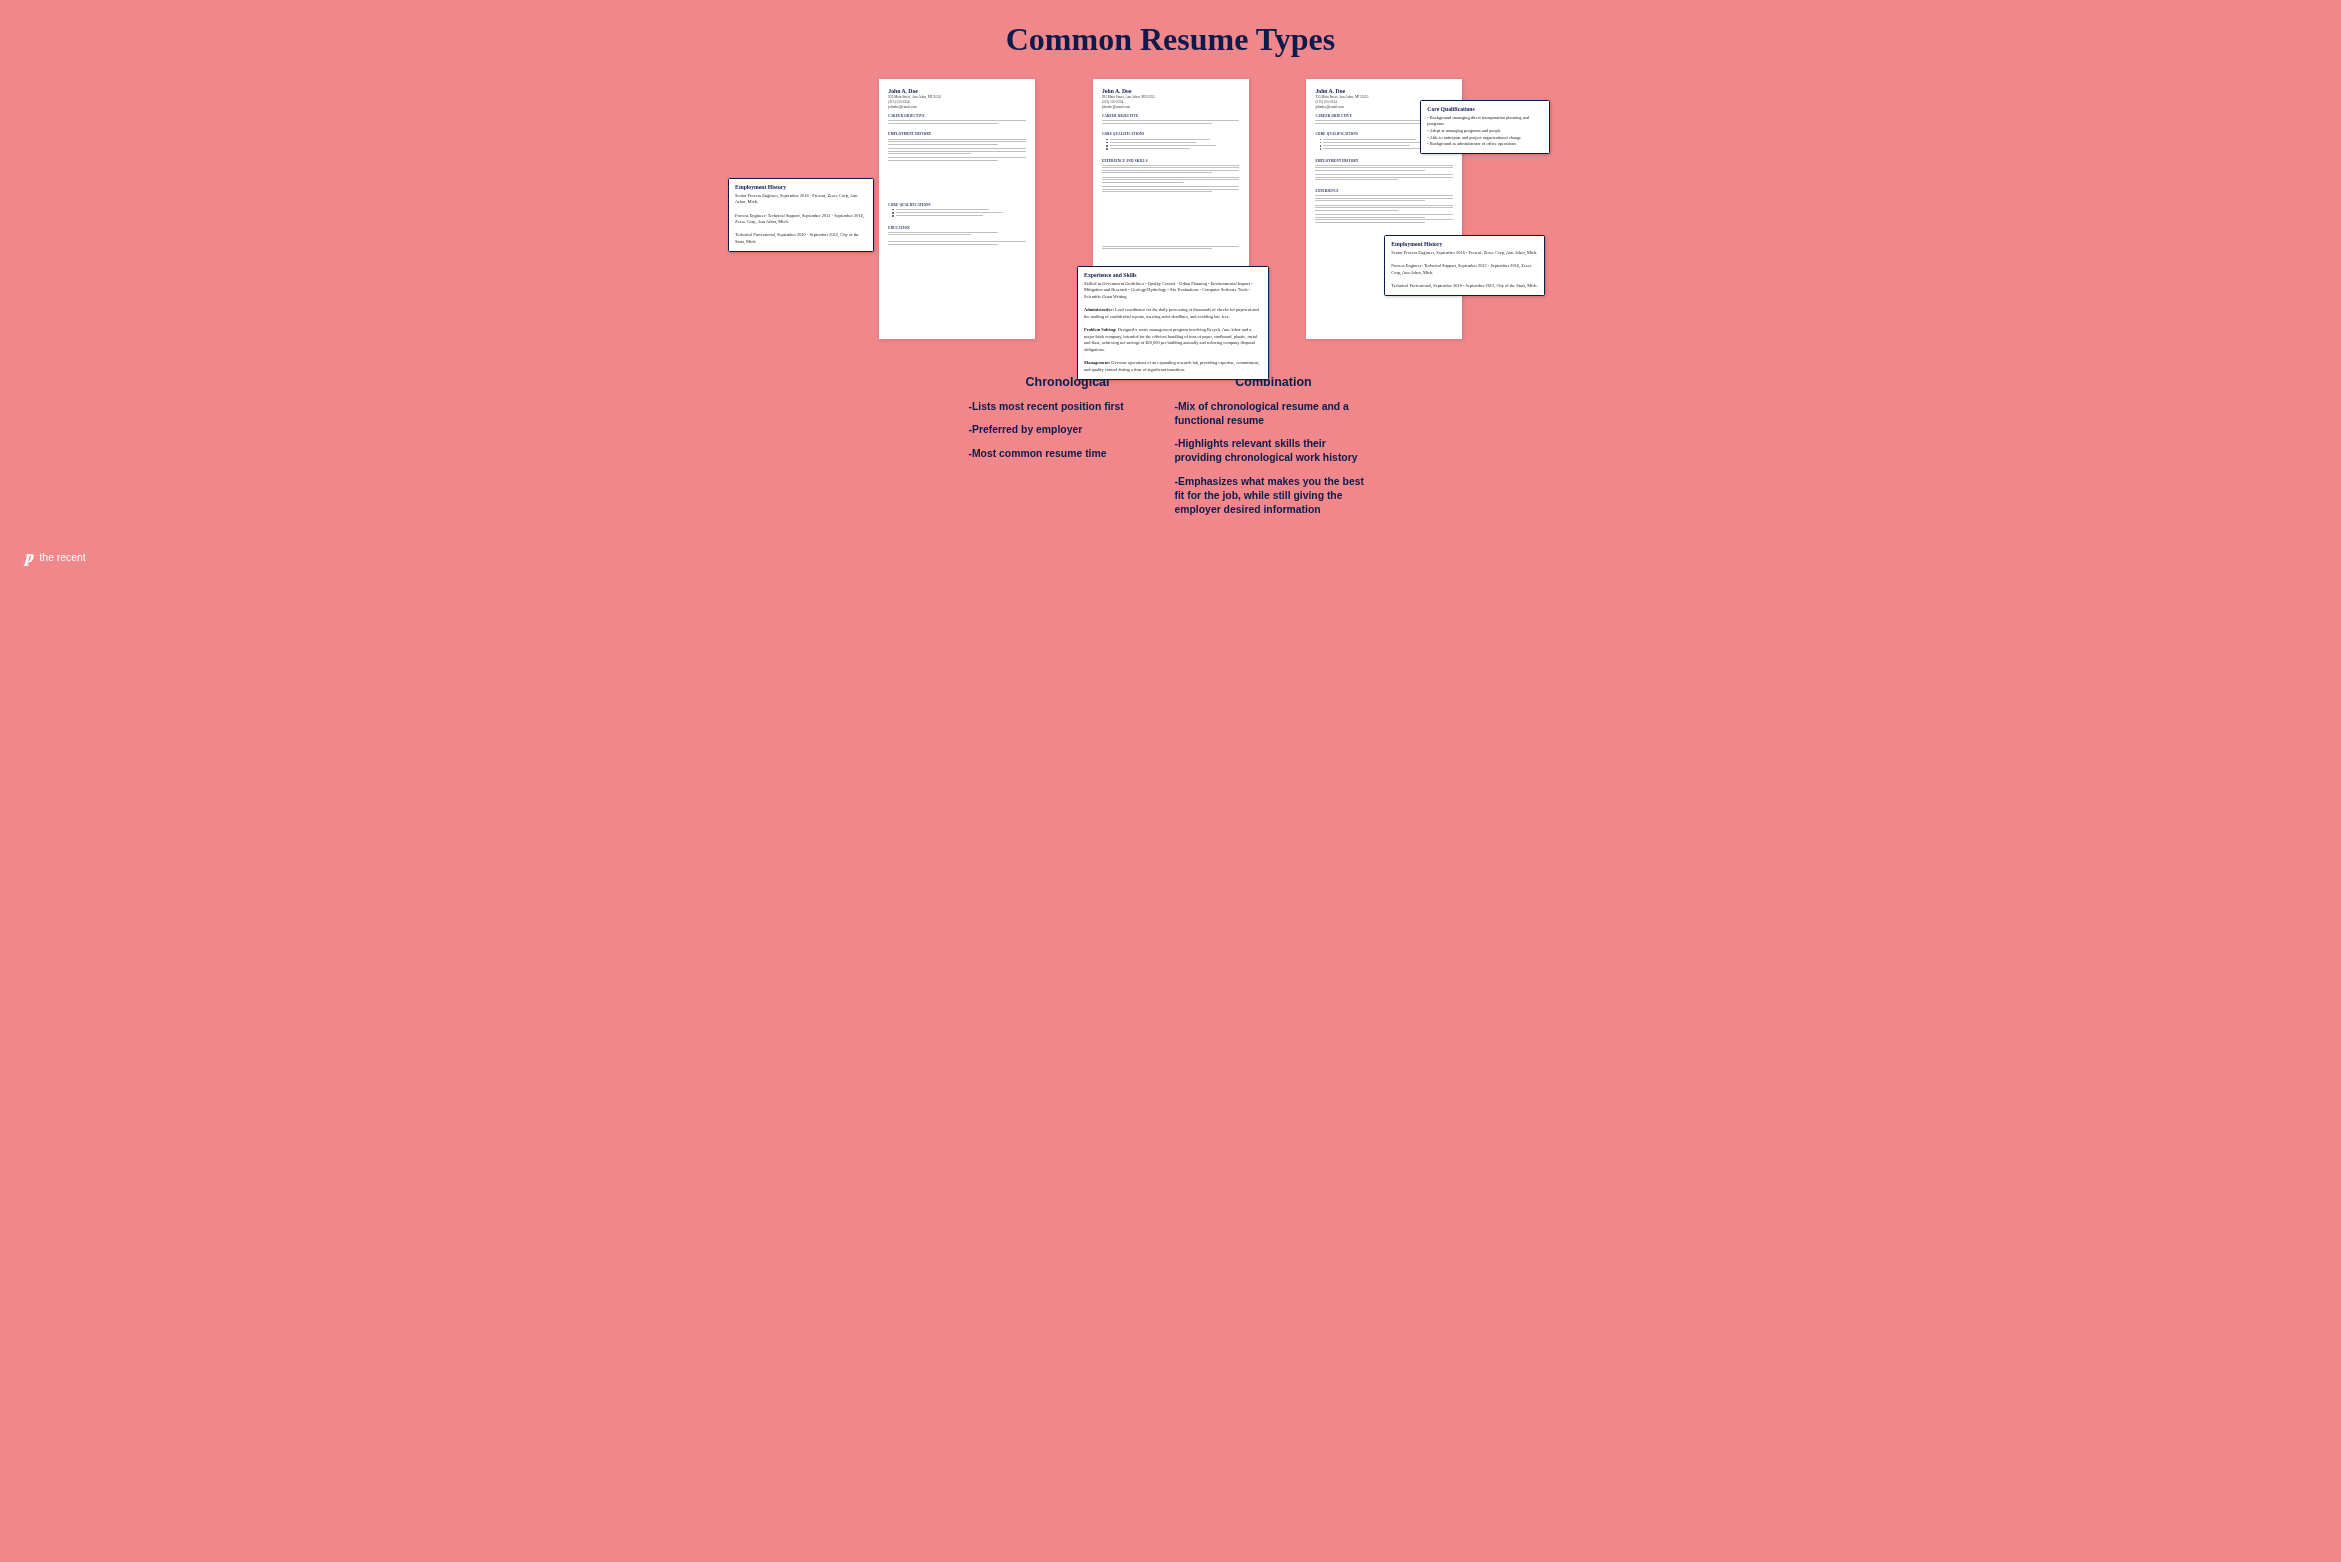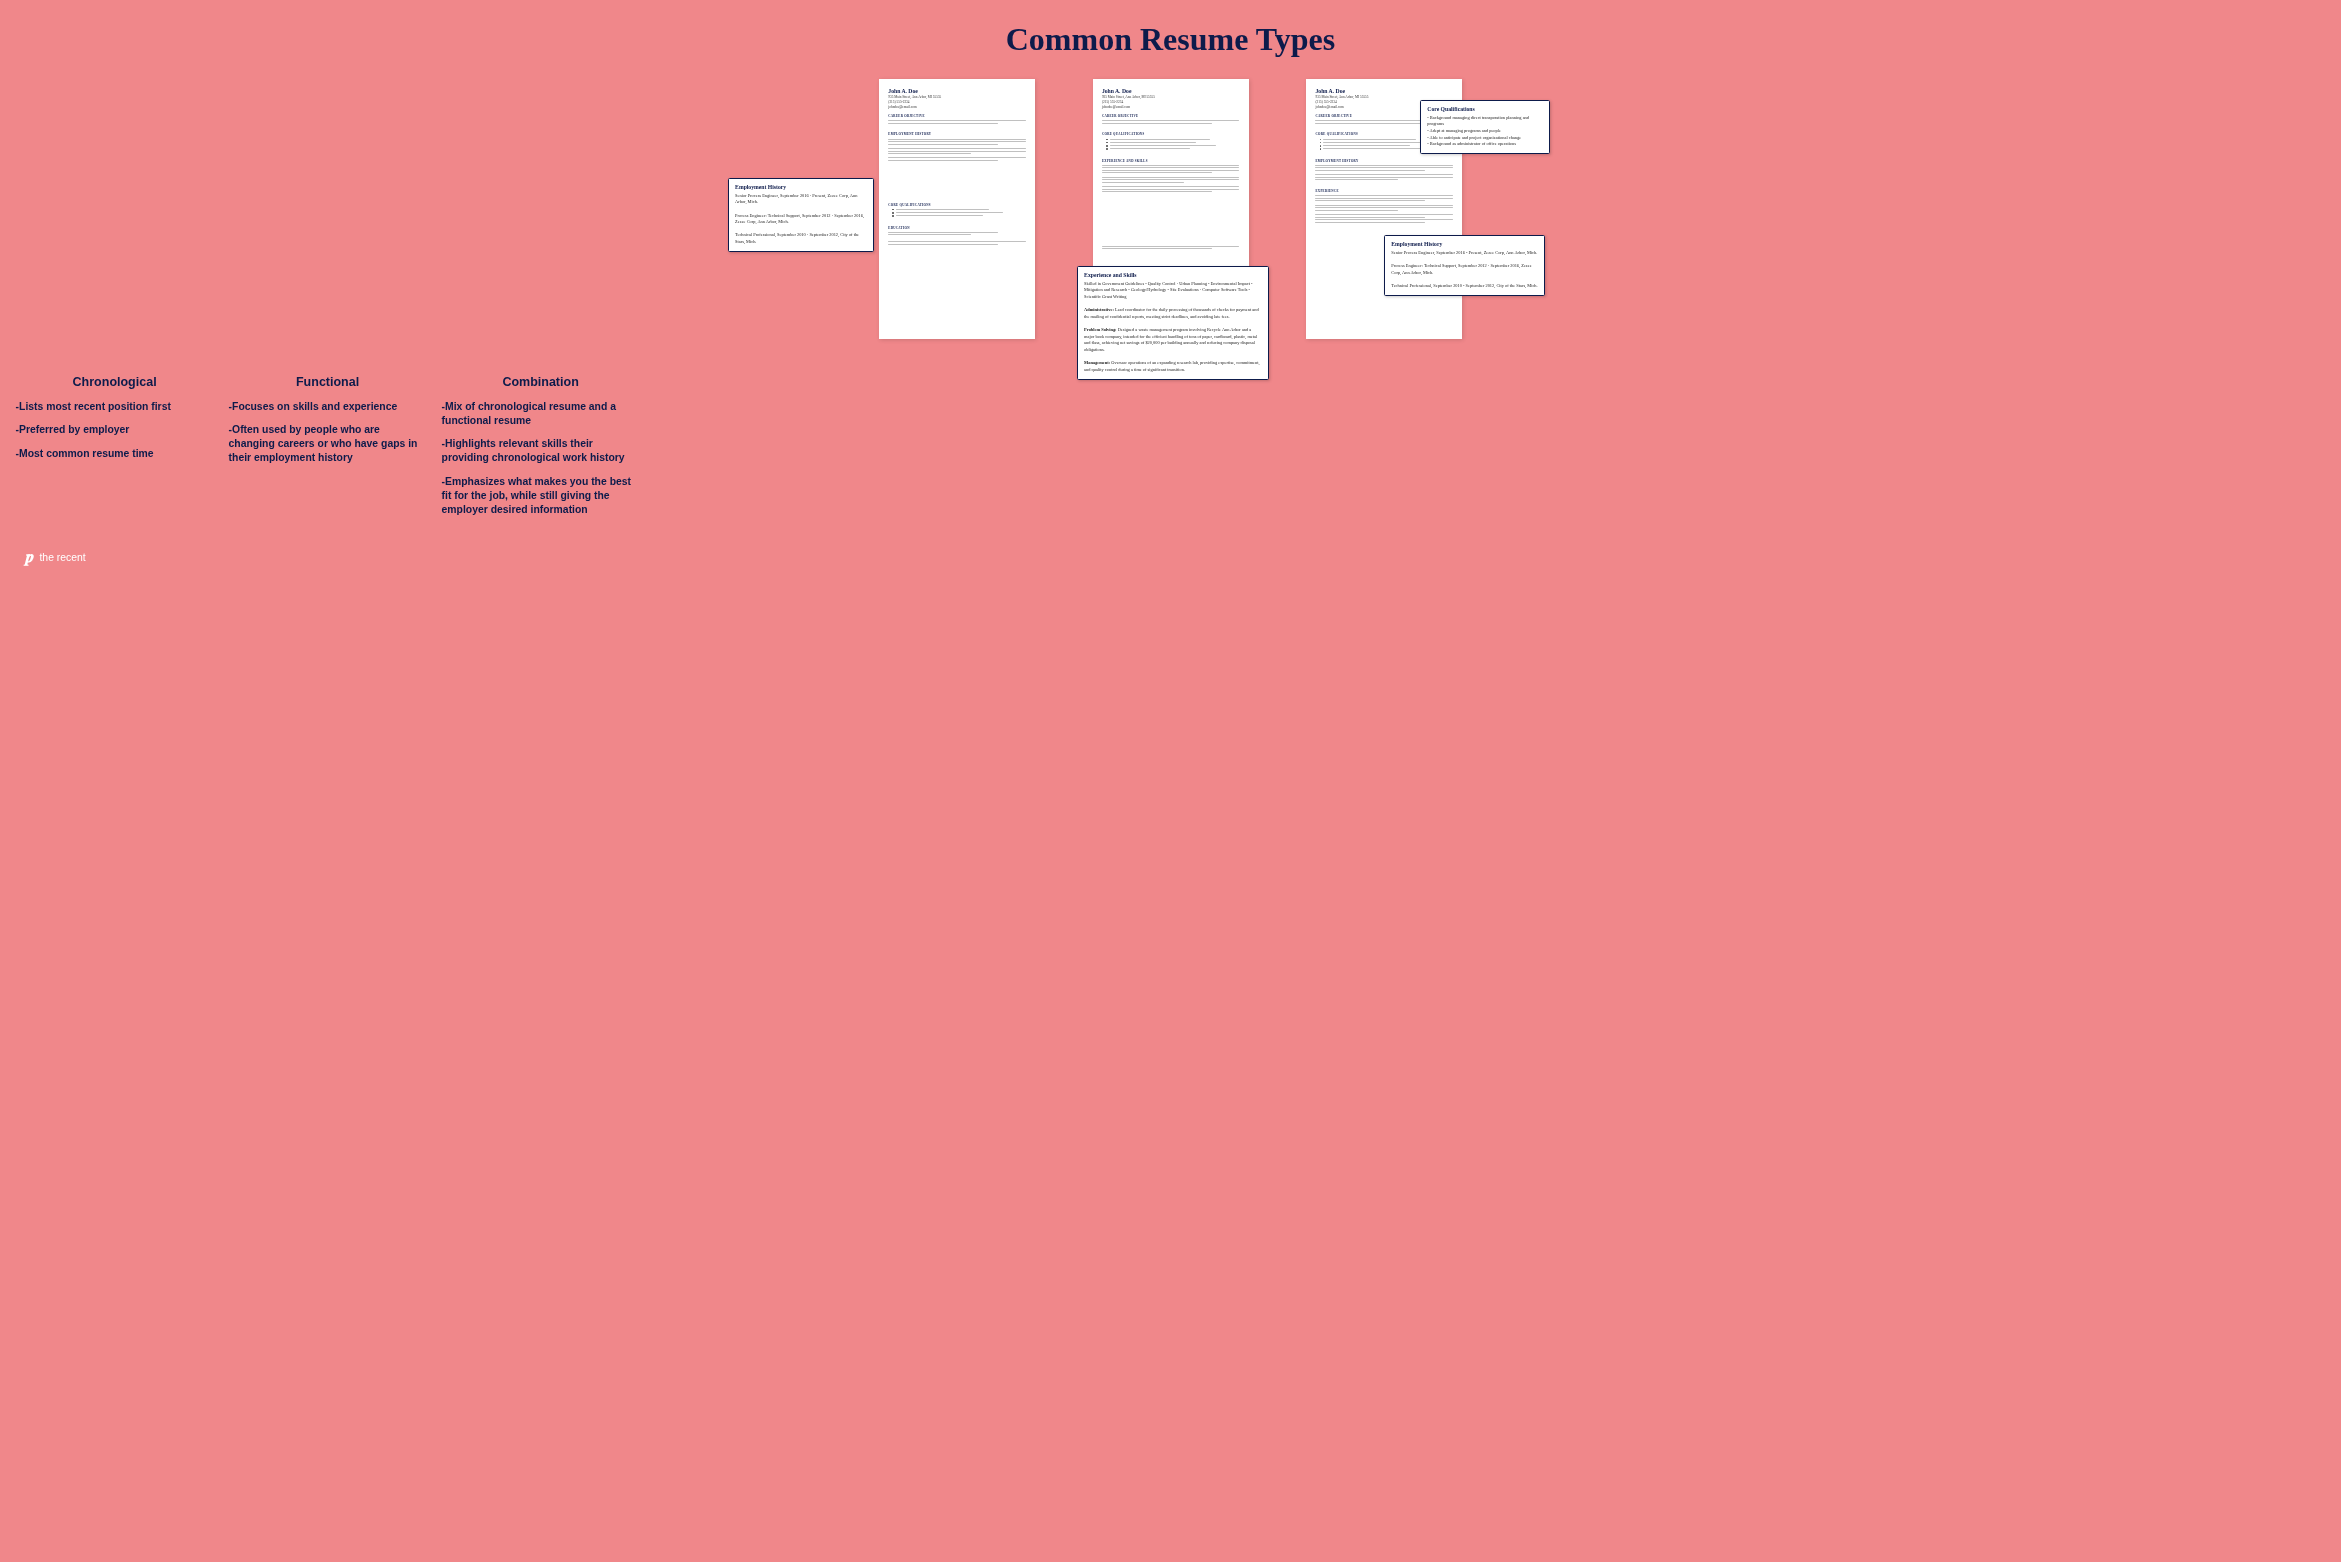--- a/index.html
+++ b/index.html
@@ -95,21 +95,22 @@
       margin-bottom: 2.6px;
     }
     .callout-text {
       font-size: 4.4px;
       color: #222;
       line-height: 1.5;
     }
     
     .descriptions-row {
       display: flex;
-      gap: 15px;
+      justify-content: center;
+      gap: 8px;
       margin-top: 5.2px;
     }
     .desc-col {
       width: 198px;
       text-align: center;
     }
     .desc-type-title {
       font-size: 12.5px;
       font-weight: bold;
       color: #0d1b4b;
@@ -350,25 +351,20 @@
 
 <div class="descriptions-row">
 
   <div class="desc-col">
     <div class="desc-type-title">Chronological</div>
     <div class="desc-item">-Lists most recent position first</div>
     <div class="desc-item">-Preferred by employer</div>
     <div class="desc-item">-Most common resume time</div>
   </div>
 
-  <div class="desc-col">
-    <div class="desc-type-title">Functional</div>
-    <div class="desc-item">-Focuses on skills and experience</div>
-    <div class="desc-item">-Often used by people who are changing careers or who have gaps in their employment history</div>
-  </div>
 
   <div class="desc-col">
     <div class="desc-type-title">Combination</div>
     <div class="desc-item">-Mix of chronological resume and a functional resume</div>
     <div class="desc-item">-Highlights relevant skills their providing chronological work history</div>
     <div class="desc-item">-Emphasizes what makes you the best fit for the job, while still giving the employer desired information</div>
   </div>
 
 </div>
 

